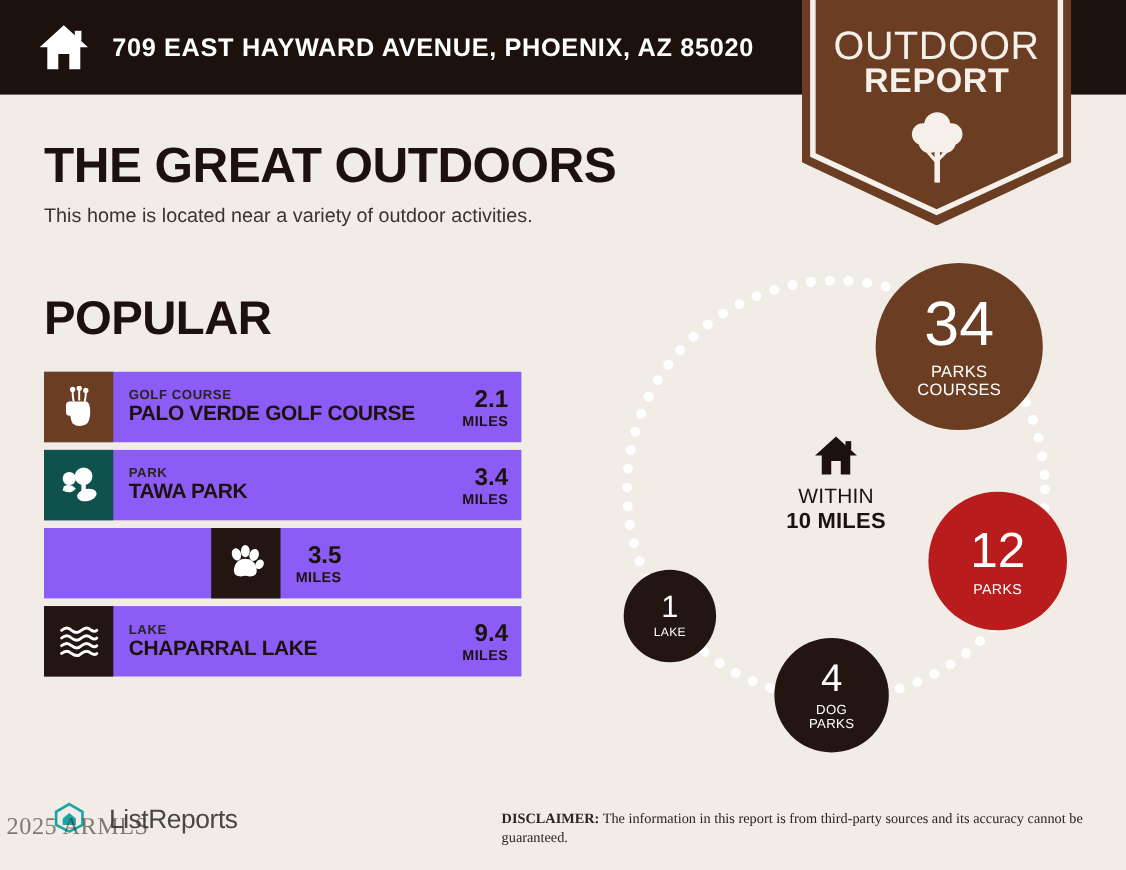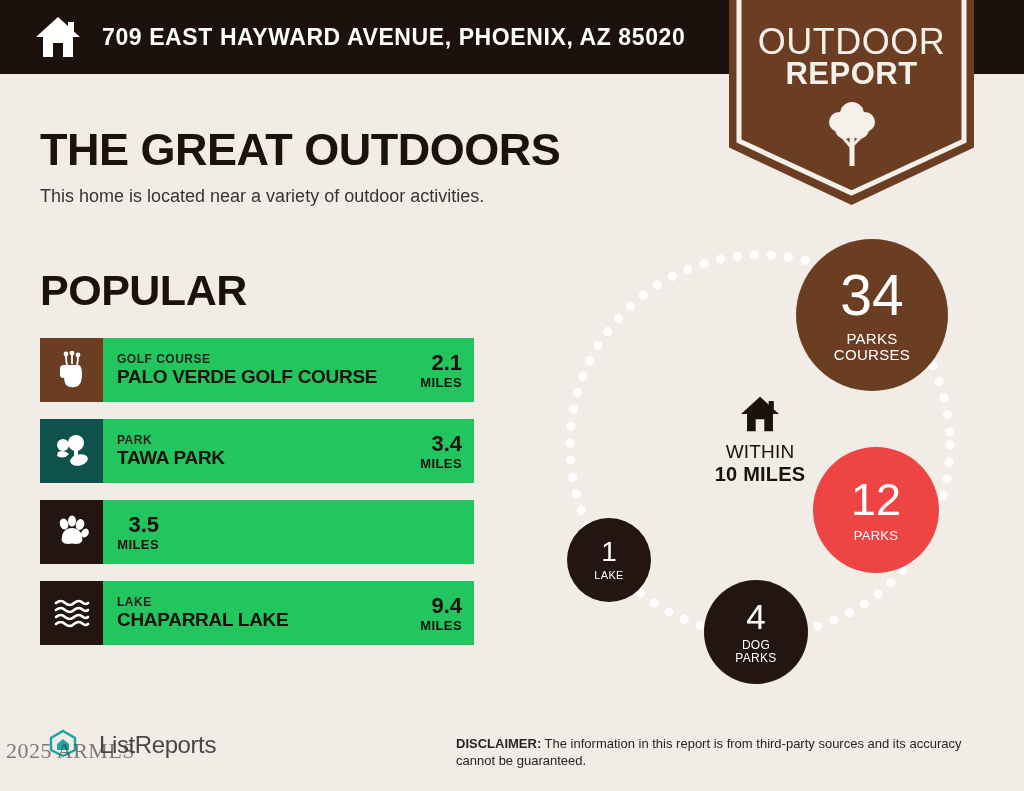--- a/index.html
+++ b/index.html
@@ -11,21 +11,21 @@
     font-family: "Liberation Sans", sans-serif;
     position: relative;
     overflow: hidden;
   }
 
   
   .header-bar {
     position: absolute;
     top: 0; left: 0;
     width: 1024px;
-    height: 74px;
+    height: 86px;
     background: #1C110C;
     display: flex;
     align-items: center;
   }
   .header-home-icon {
     margin-left: 34px;
     width: 48px;
     height: 48px;
     display: flex;
     align-items: center;
@@ -101,23 +101,24 @@
 
   
   .list {
     position: absolute;
     top: 338px; left: 40px;
     width: 434px;
   }
   .list-row {
     display: flex;
     align-items: stretch;
-    background: #22c55e;
-    margin-bottom: 17px;
+    background: #8b5cf6;
+    margin-bottom: 7px;
     min-height: 64px;
+    justify-content: center;
   }
   .row-icon {
     width: 63px;
     flex: 0 0 63px;
     display: flex;
     align-items: center;
     justify-content: center;
   }
   .row-icon.brown { background: #6B3E23; }
   .row-icon.teal  { background: #0E514D; }
@@ -185,22 +186,22 @@
   .bubble-golf {
     width: 152px; height: 152px;
     background: #6B3E23;
     left: 276px; top: 14px;
   }
   .bubble-golf .num { font-size: 57px; }
   .bubble-golf .lbl { font-size: 15px; margin-top: 7px; letter-spacing: 0.3px; }
 
   .bubble-parks {
     width: 126px; height: 126px;
-    background: #ef4444;
-    left: 293px; top: 222px;
+    background: #b91c1c;
+    left: 324px; top: 222px;
   }
   .bubble-parks .num { font-size: 45px; }
   .bubble-parks .lbl { font-size: 13px; margin-top: 7px; letter-spacing: 0.3px; }
 
   .bubble-dog {
     width: 104px; height: 104px;
     background: #221512;
     left: 184px; top: 355px;
   }
   .bubble-dog .num { font-size: 35px; }
@@ -243,20 +244,21 @@
     letter-spacing: 0.5px;
     white-space: nowrap;
   }
   .disclaimer {
     position: absolute;
     left: 456px; top: 735px;
     width: 540px;
     font-size: 13px;
     color: #2A2320;
     line-height: 17px;
+    font-family: Liberation Serif, serif;
   }
   .disclaimer b { font-weight: bold; }
 </style>
 </head>
 <body>
 
 <div class="header-bar">
   <div class="header-home-icon">
     <svg width="46" height="44" viewBox="0 0 46 44" aria-hidden="true">
       <path d="M23 2 L45 22 L38 22 L38 42 L28 42 L28 28 L18 28 L18 42 L8 42 L8 22 L1 22 Z" fill="#FFFFFF"></path>

